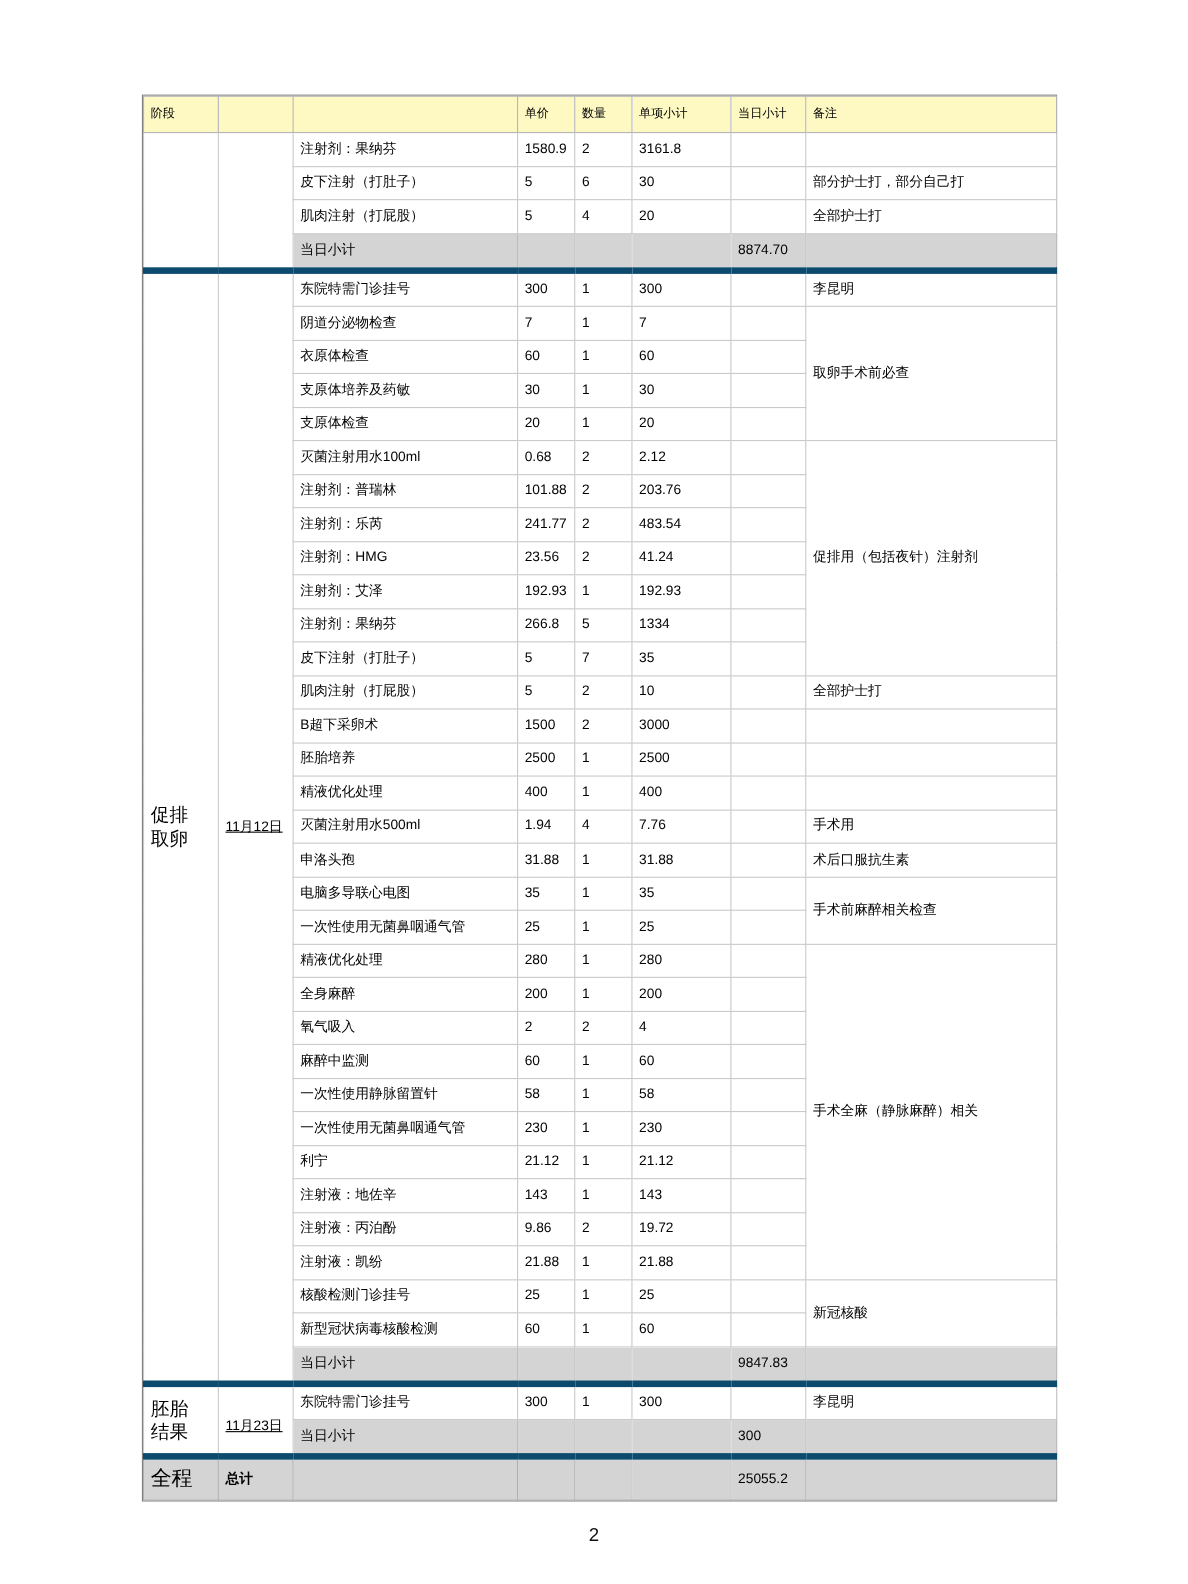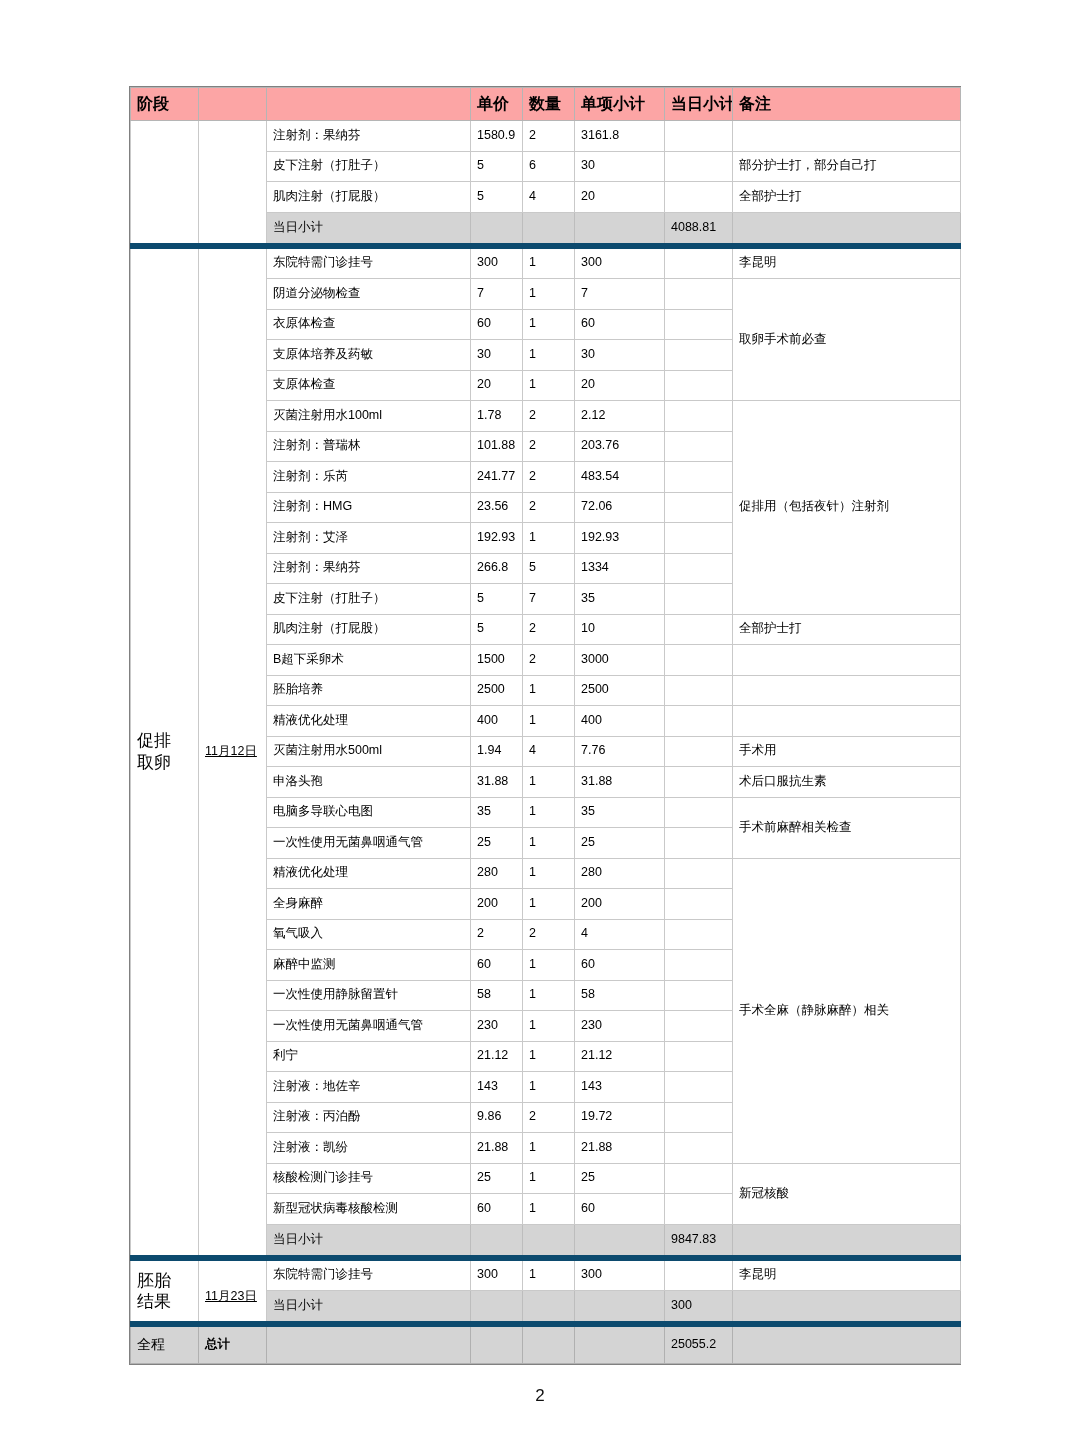--- a/index.html
+++ b/index.html
@@ -50,25 +50,25 @@
   col.c-date    { width: 68px; }
   col.c-item    { width: 204px; }
   col.c-price   { width: 52px; }
   col.c-qty     { width: 52px; }
   col.c-sub     { width: 90px; }
   col.c-daysub  { width: 68px; }
   col.c-remark  { width: 228px; }
 
   
   tr.head td {
-    background: #fca5a5;
+    background: #fef9c3;
     height: 32px;
-    font-weight: bold;
+    font-weight: normal;
     border-color: #b5b5b5;
-    font-size: 16px;
+    font-size: 11px;
   }
   
   tr.item td {
     background: #ffffff;
     height: 29.5px;
   }
   
   td.stage-cell, td.date-cell {
     background: #d9d9d9;
     border-color: #bdbdbd;
@@ -94,21 +94,21 @@
     background: #d4d4d4;
     height: 30px;
     border-color: #bdbdbd;
   }
   
   tr.total td {
     background: #d4d4d4;
     height: 36px;
     border-color: #b0b0b0;
   }
-  tr.total td.stage-cell { font-size: 14px; }
+  tr.total td.stage-cell { font-size: 19px; }
   tr.total td.total-label {
     font-weight: bold;
     font-size: 12.5px;
     font-family: Liberation Serif, serif;
   }
   
   td.remark {
     background: #ffffff;
     vertical-align: middle;
     white-space: normal;
@@ -179,21 +179,21 @@
             <td>4</td>
             <td>20</td>
             <td></td>
             <td class="remark">全部护士打</td>
           </tr>
           <tr class="subtotal">
             <td>当日小计</td>
             <td></td>
             <td></td>
             <td></td>
-            <td>4088.81</td>
+            <td>8874.70</td>
             <td></td>
           </tr>
           <tr class="item block-start">
             <td class="stage-cell" rowspan="33">促排<br>取卵</td>
             <td class="date-cell" rowspan="33">11月12日</td>
             <td>东院特需门诊挂号</td>
             <td>300</td>
             <td>1</td>
             <td>300</td>
             <td></td>
@@ -223,21 +223,21 @@
           </tr>
           <tr class="item">
             <td>支原体检查</td>
             <td>20</td>
             <td>1</td>
             <td>20</td>
             <td></td>
           </tr>
           <tr class="item">
             <td>灭菌注射用水100ml</td>
-            <td>1.78</td>
+            <td>0.68</td>
             <td>2</td>
             <td>2.12</td>
             <td></td>
             <td class="remark" rowspan="7">促排用（包括夜针）注射剂</td>
           </tr>
           <tr class="item">
             <td>注射剂：普瑞林</td>
             <td>101.88</td>
             <td>2</td>
             <td>203.76</td>
@@ -247,21 +247,21 @@
             <td>注射剂：乐芮</td>
             <td>241.77</td>
             <td>2</td>
             <td>483.54</td>
             <td></td>
           </tr>
           <tr class="item">
             <td>注射剂：HMG</td>
             <td>23.56</td>
             <td>2</td>
-            <td>72.06</td>
+            <td>41.24</td>
             <td></td>
           </tr>
           <tr class="item">
             <td>注射剂：艾泽</td>
             <td>192.93</td>
             <td>1</td>
             <td>192.93</td>
             <td></td>
           </tr>
           <tr class="item">

